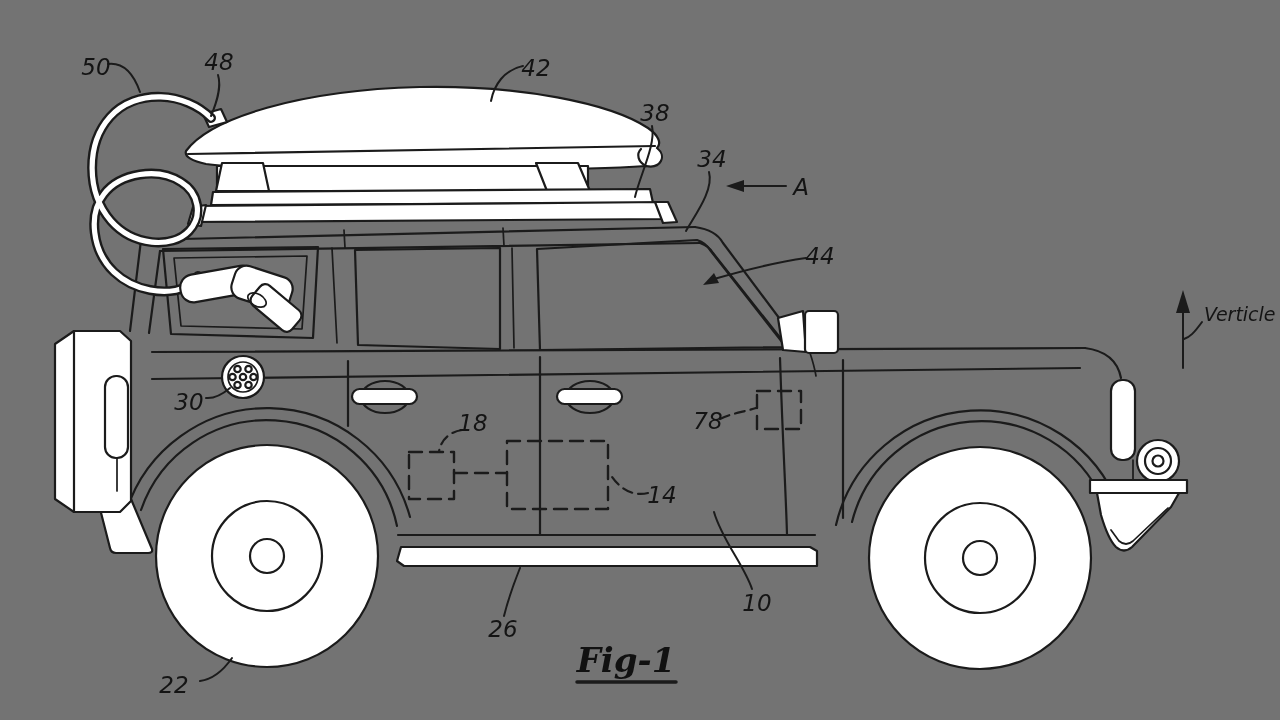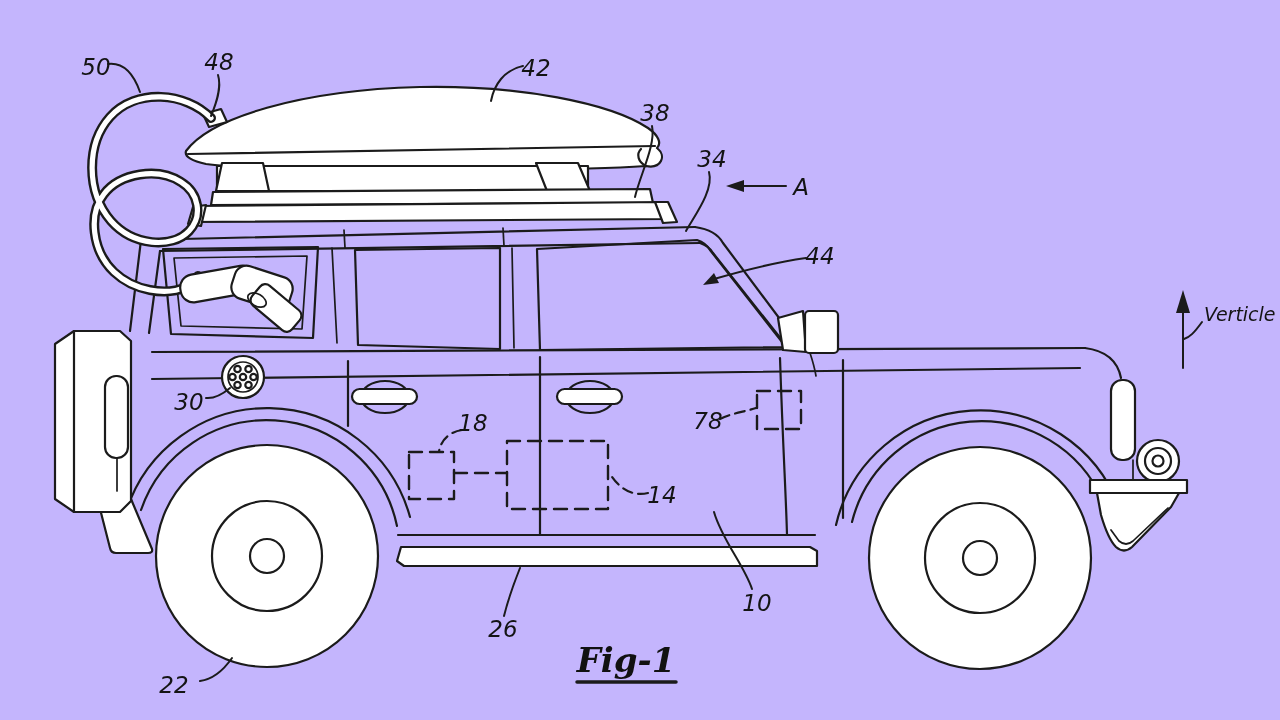--- a/index.html
+++ b/index.html
@@ -1,16 +1,16 @@
 <!DOCTYPE html>
 <html><head>
 <meta charset="utf-8">
 <style>
   html,body{margin:0;padding:0;background:#ffffff;}
-  #stage{position:relative;width:1280px;height:720px;background:#c4b5fd;overflow:hidden;}
+  #stage{position:relative;width:1280px;height:720px;background:#737373;overflow:hidden;}
   svg{display:block;}
   
   path,rect,circle,ellipse,line,polyline,polygon{
     fill:none;stroke:#1b1b1b;stroke-width:2.2;stroke-linecap:round;stroke-linejoin:round;
   }
   .wh{fill:#ffffff;}
   .ink{fill:#1b1b1b;stroke:none;}
   .thin{stroke-width:1.7;}
   .dashbox{stroke-dasharray:13 8;stroke-width:2.4;}
   .dashldr{stroke-dasharray:10 6;stroke-width:2.2;}

